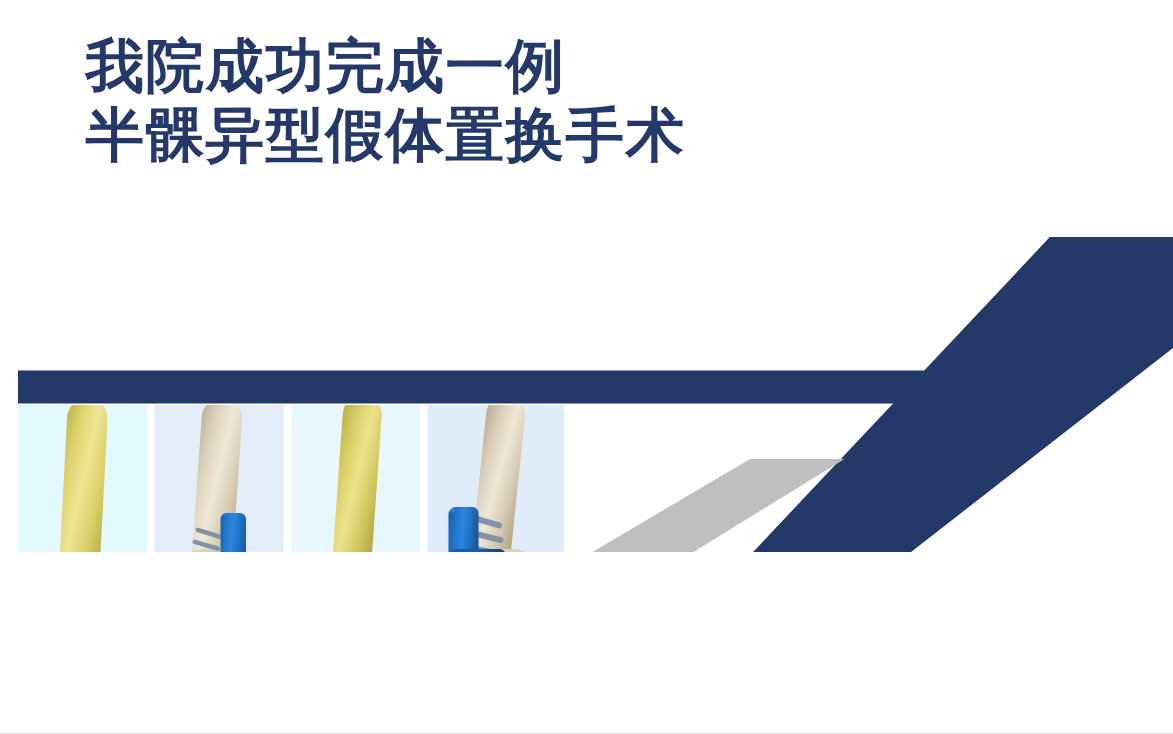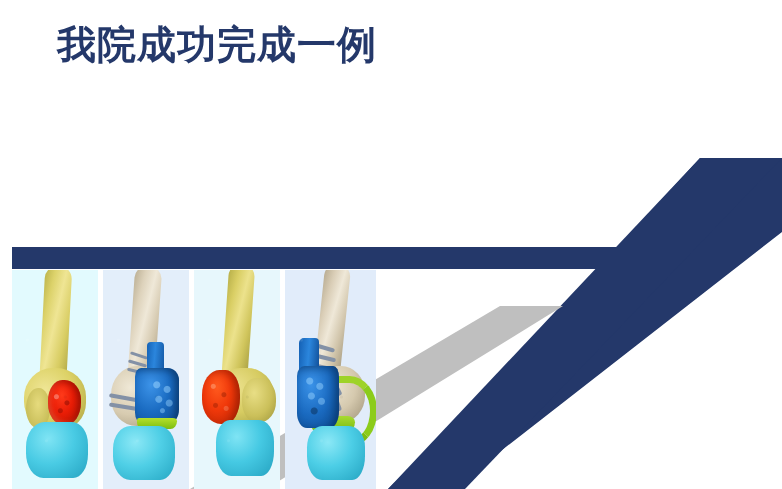--- a/index.html
+++ b/index.html
@@ -4,21 +4,21 @@
 <style>
   html,body{margin:0;padding:0;}
   body{
     width:782px;height:489px;
     background:#ffffff;
     font-family:"Liberation Sans","DejaVu Sans",sans-serif;
     overflow:hidden;
     position:relative;
   }
   #poster{
-    position:absolute;left:0;top:0;width:782px;height:489px;
+    position:absolute;left:0;top:0;width:782px;height:368px;
     background:#ffffff;overflow:hidden;
   }
 
   
   #title-block{
     position:absolute;left:57px;top:22px;width:620px;
     z-index:30;
   }
   .title-line{
     font-family:"DejaVu Sans","Liberation Sans",sans-serif;
@@ -270,20 +270,21 @@
 
 <div id="poster">
 
   <div class="deco" id="navy-diagonal"></div>
   <div class="deco" id="navy-diagonal-inner"></div>
   <div class="deco" id="navy-bar"></div>
   <div class="deco" id="gray-diagonal"></div>
 
   <div id="title-block">
     <div class="title-line">我院成功完成一例</div>
+    <div class="title-line">半髁异型假体置换手术</div>
   </div>
 
   <div id="image-strip">
 
     <div class="panel p1">
       <div class="shaft femur-shaft"></div>
       <div class="femur-condyle"></div>
       <div class="femur-notch"></div>
       <div class="tumor tumor-mass"></div>
       <div class="tumor-spec"></div>

